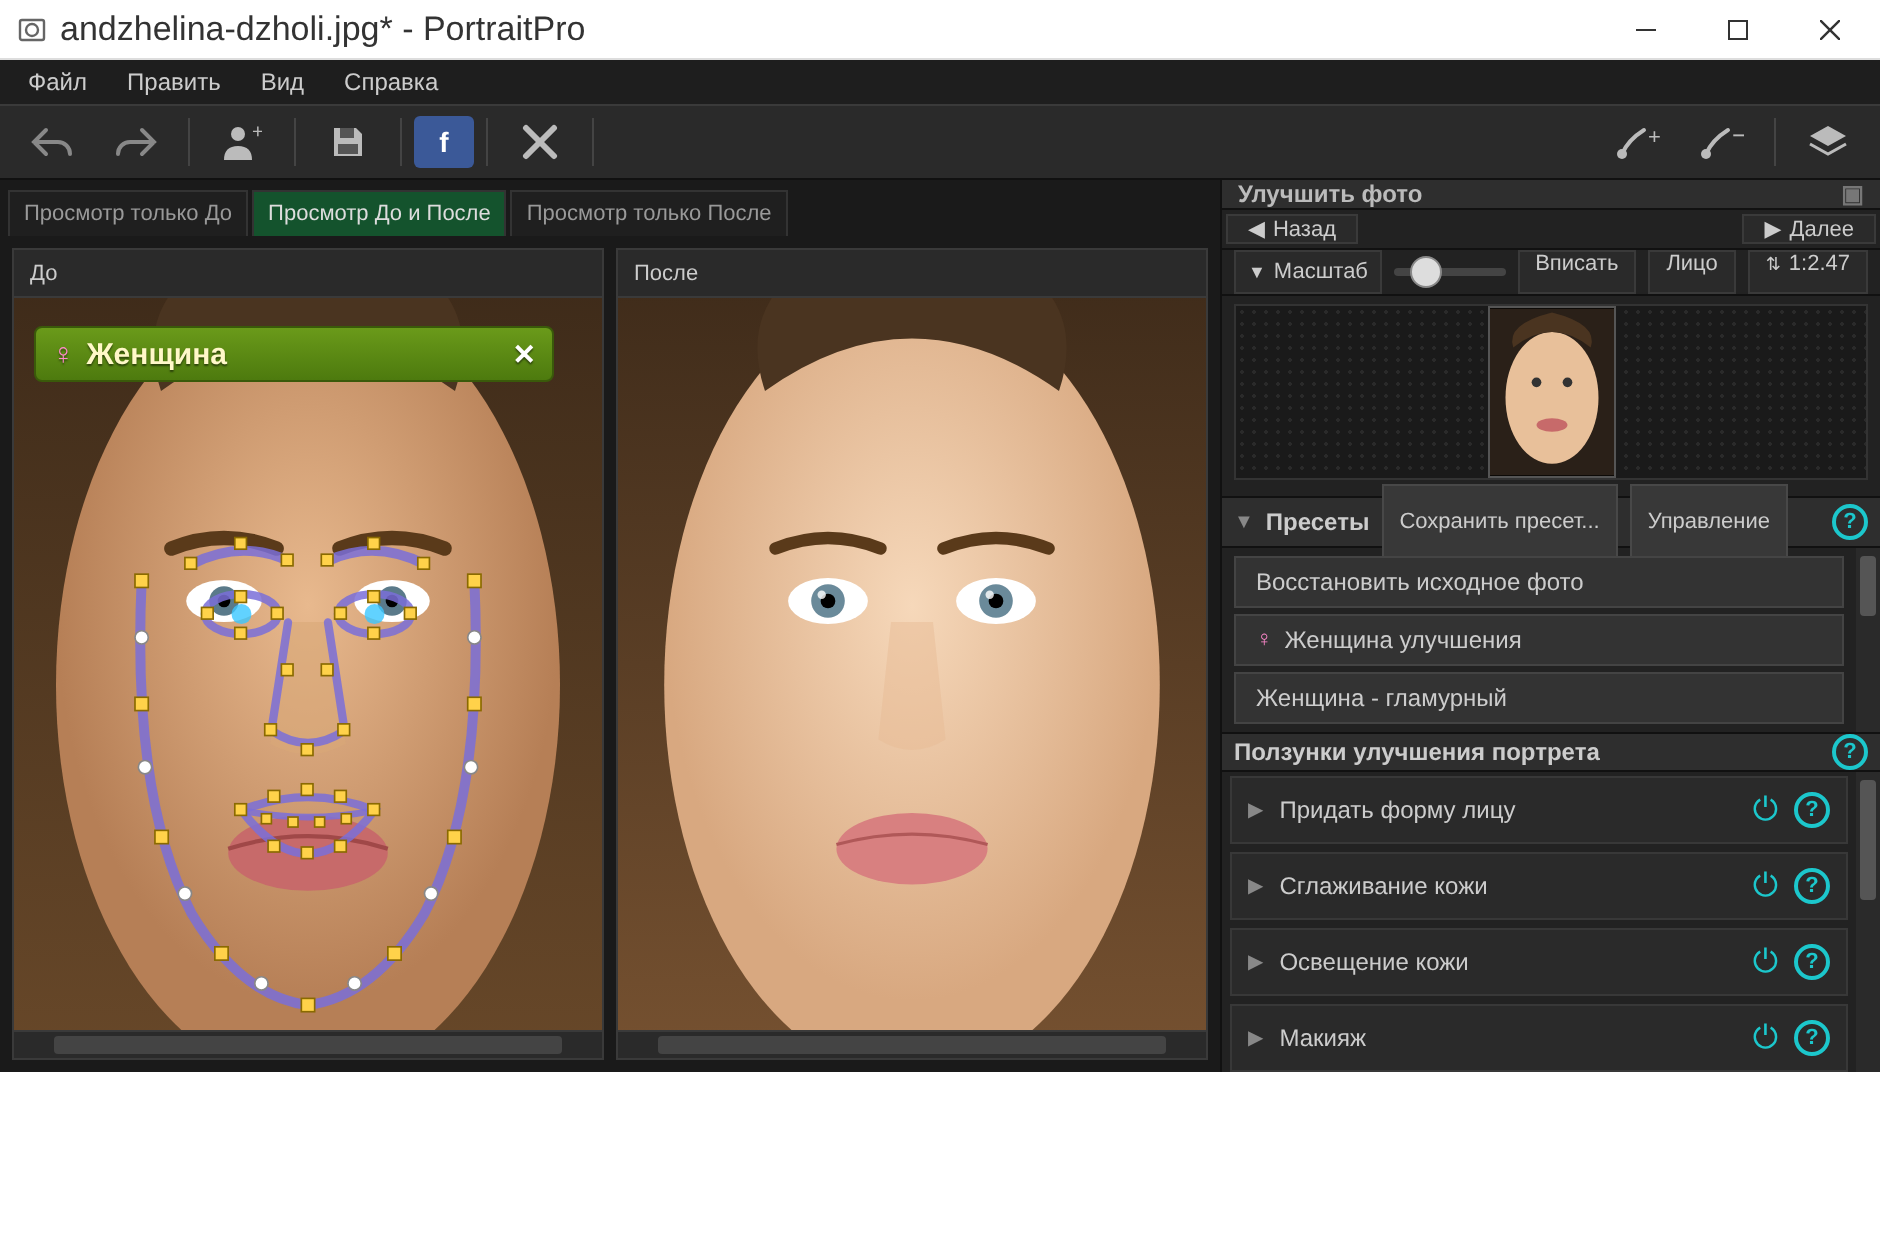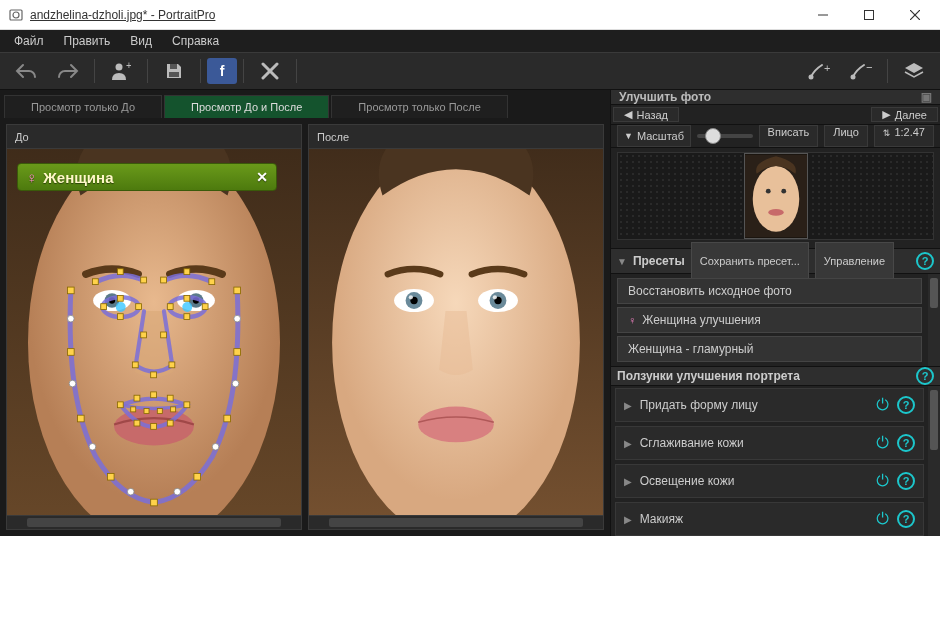--- a/index.html
+++ b/index.html
@@ -1,37 +1,37 @@
 <!DOCTYPE html>
 <html><head>
 <meta charset="utf-8">
 <style>
 * { margin: 0; padding: 0; box-sizing: border-box; font-family: "Segoe UI", Tahoma, sans-serif; }
 body { width: 940px; height: 622px; background: #fff; overflow: hidden; }
 
 .titlebar { height: 30px; background: #fff; display: flex; align-items: center; padding: 0 2px 0 8px; border-bottom: 1px solid #ddd; }
 .titlebar .app-icon { width: 16px; height: 16px; margin-right: 6px; display: flex; align-items: center; justify-content: center; color: #555; }
-.titlebar .title { font-size: 12px; color: #333; flex: 1; text-decoration: underline; }
+.titlebar .title { font-size: 17px; color: #333; flex: 1; }
 .titlebar .win-btn { width: 46px; height: 30px; display: flex; align-items: center; justify-content: center; color: #333; cursor: pointer; }
 
 .app { background: #1e1e1e; height: 506px; display: flex; flex-direction: column; }
 
 .menubar { height: 22px; background: #1e1e1e; display: flex; align-items: center; padding: 0 4px; }
 .menubar .item { color: #ccc; font-size: 12px; padding: 2px 10px; cursor: pointer; }
 
 .toolbar { height: 38px; background: #2a2a2a; border-top: 1px solid #3a3a3a; border-bottom: 1px solid #111; display: flex; align-items: center; padding: 0 6px; gap: 2px; }
 .toolbar .tbtn { width: 40px; height: 30px; display: flex; align-items: center; justify-content: center; color: #888; cursor: pointer; border-radius: 3px; }
 .toolbar .sep { width: 1px; height: 24px; background: #444; margin: 0 4px; }
 .toolbar .fb { background: #3b5998; color: #fff; width: 30px; height: 26px; font-weight: bold; font-size: 14px; }
 
 .content { flex: 1; display: flex; min-height: 0; }
 
 .left { flex: 1; background: #1a1a1a; display: flex; flex-direction: column; min-width: 0; }
 .tabs { height: 28px; display: flex; align-items: flex-end; padding: 0 4px; gap: 2px; background: #1a1a1a; }
-.tabs .tab { font-size: 11px; color: #999; padding: 5px 26px; background: #1f1f1f; border: 1px solid #333; border-bottom: none; cursor: pointer; }
+.tabs .tab { font-size: 11px; color: #999; padding: 5px 7px; background: #1f1f1f; border: 1px solid #333; border-bottom: none; cursor: pointer; }
 .tabs .tab.active { background: #14532d; color: #ddd; }
 
 .panes { flex: 1; display: flex; gap: 6px; padding: 6px; min-height: 0; }
 .pane { flex: 1; background: #2a2a2a; border: 1px solid #3a3a3a; display: flex; flex-direction: column; min-width: 0; background-image: radial-gradient(circle, #333 1px, transparent 1px); background-size: 8px 8px; }
 .pane-header { height: 24px; background: #2a2a2a; display: flex; align-items: center; padding: 0 8px; font-size: 11px; color: #ccc; border-bottom: 1px solid #3a3a3a; }
 .pane-body { flex: 1; position: relative; overflow: hidden; background: #000; }
 
 .face-img { position: absolute; inset: 0; }
 .face-svg { width: 100%; height: 100%; display: block; }
 .scrollbar-h { height: 14px; background: #2a2a2a; border-top: 1px solid #3a3a3a; position: relative; }

